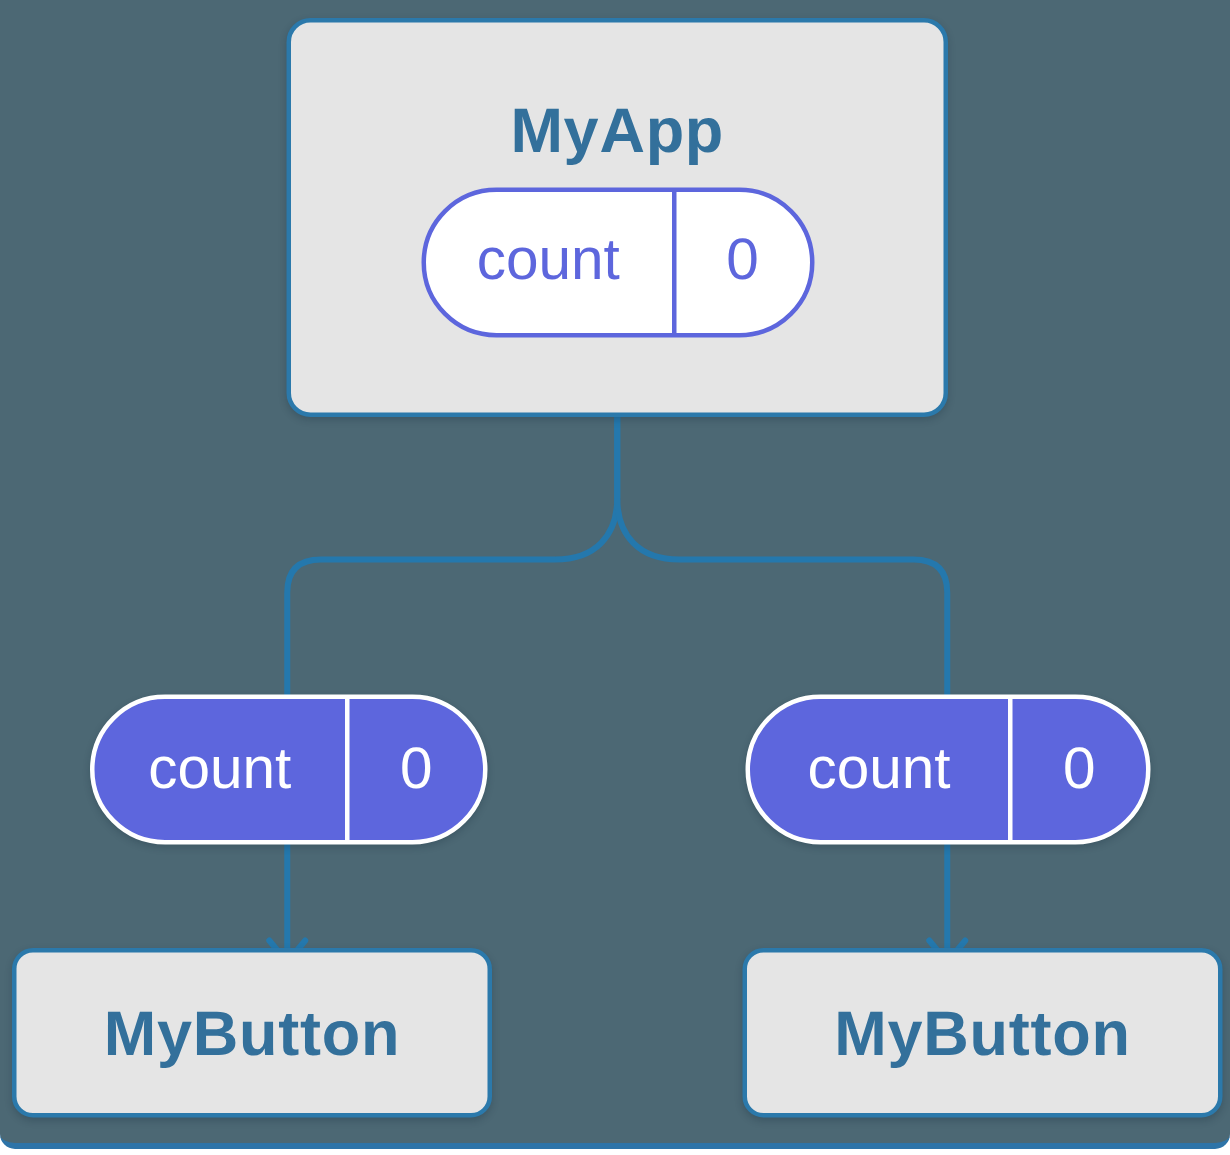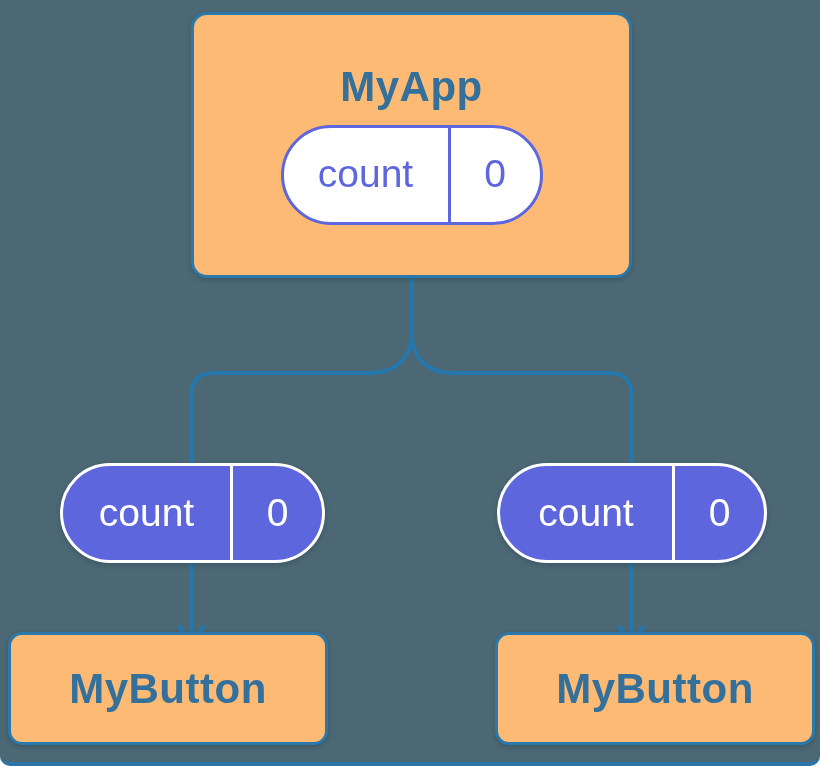--- a/index.html
+++ b/index.html
@@ -23,21 +23,21 @@
     border-bottom:4px solid #2e74a8;
     border-bottom-left-radius:10px;
     border-bottom-right-radius:10px;
   }
   .connector-svg{
     position:absolute;
     left:0; top:0;
   }
   .card{
     position:absolute;
-    background:#fdba74;
+    background:#e5e5e5;
     border:3px solid #2b79ab;
     box-sizing:border-box;
     display:flex;
     align-items:center;
     justify-content:center;
     box-shadow:0 2px 5px rgba(20,40,55,0.25);
   }
   .root-card{
     left:191px; top:12px;
     width:441px; height:266px;

